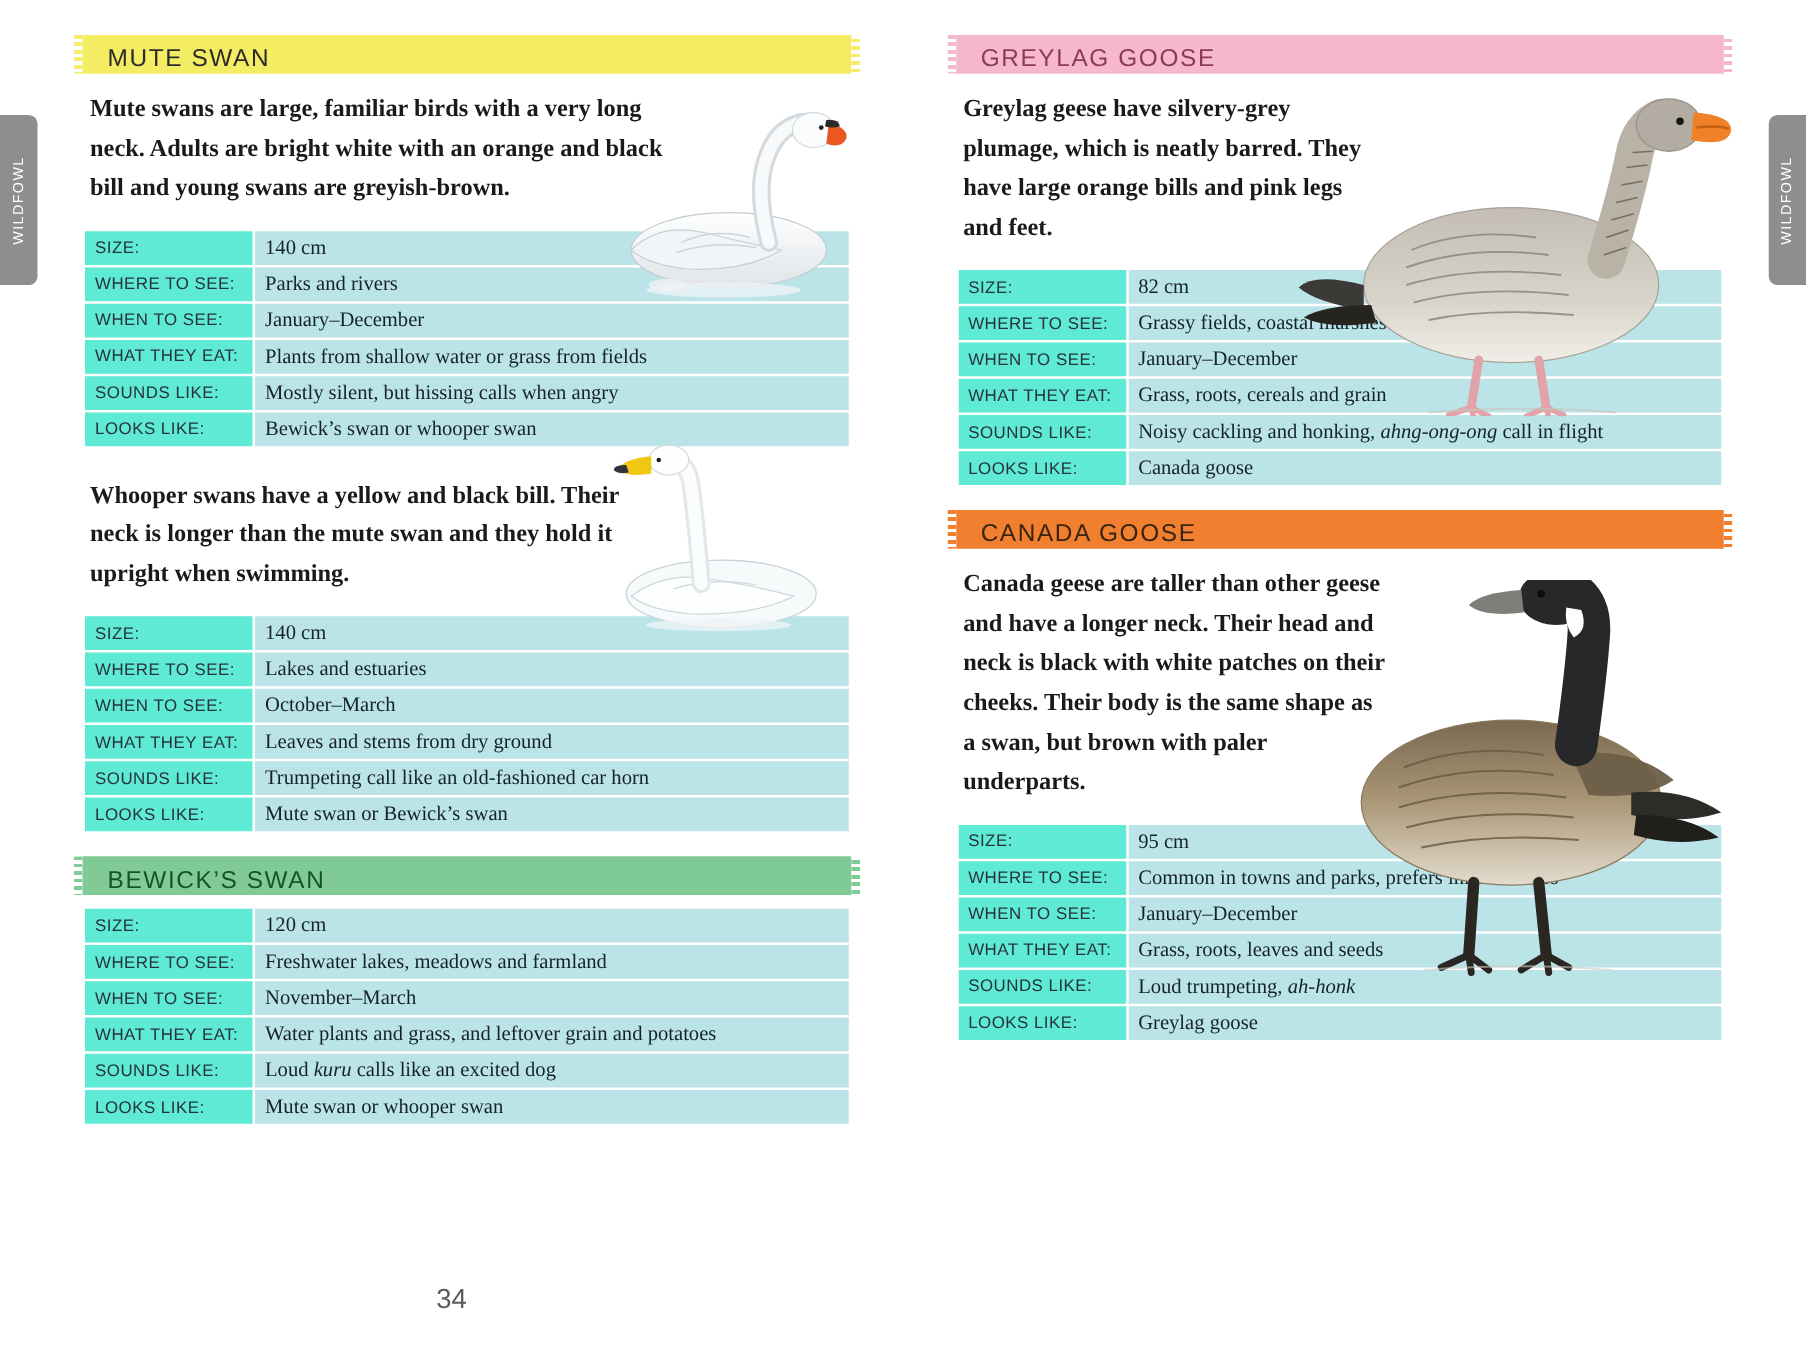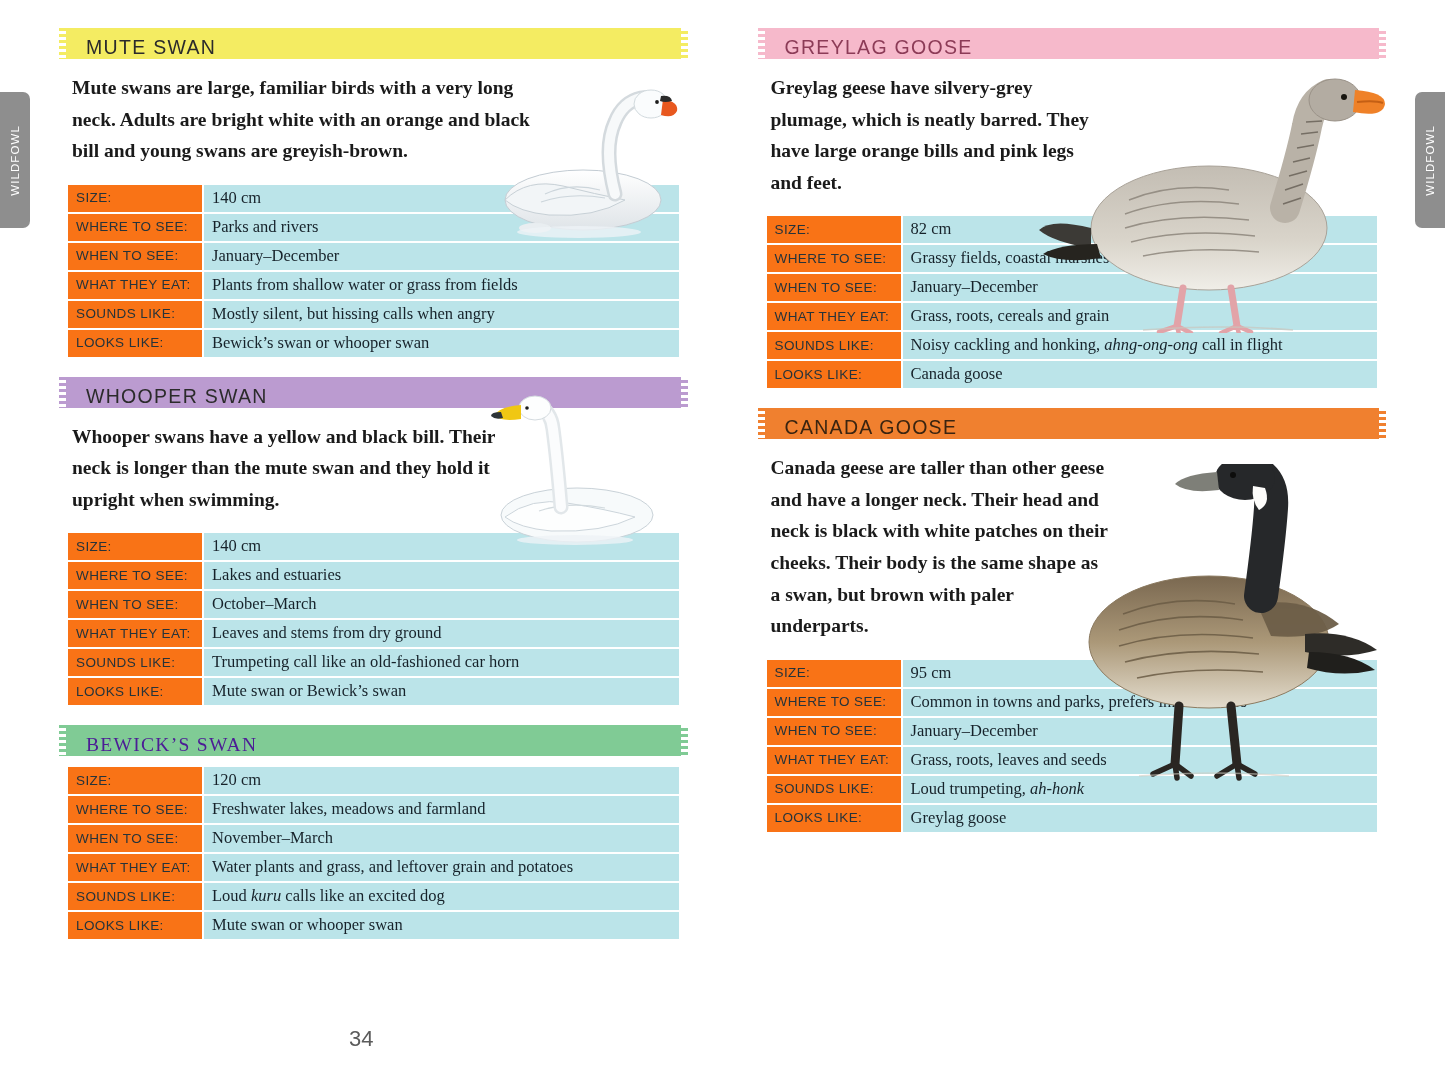--- a/index.html
+++ b/index.html
@@ -138,21 +138,21 @@
     border-spacing: 2px 2px;
     margin-top: 6px;
   }
   .fact-table td {
     padding: 3px 8px 4px 8px;
     vertical-align: middle;
     height: 22px;
   }
   .fact-label {
     width: 134px;
-    background: #f97316;
+    background: #5eead4;
     font-family: "Liberation Sans", sans-serif;
     font-size: 13.5px;
     letter-spacing: 0.4px;
     color: #26333a;
     white-space: nowrap;
   }
   .fact-value {
     background: #bbe4e9;
     font-size: 16.5px;
     color: #16222a;
@@ -227,23 +227,20 @@
                 <td class="fact-value">Mostly silent, but hissing calls when angry</td>
               </tr>
               <tr>
                 <td class="fact-label">LOOKS LIKE:</td>
                 <td class="fact-value">Bewick’s swan or whooper swan</td>
               </tr>
             </tbody>
           </table>
         </div>
         <div class="species">
-          <div class="banner" style="background: rgb(187, 155, 208);">
-            <span class="banner-title" style="color: rgb(43, 43, 43);">WHOOPER SWAN</span>
-          </div>
           <div class="body-row">
             <p class="description desc-wide">Whooper swans have a yellow and black bill. Their neck is longer than the mute swan and they hold it upright when swimming.</p>
             <div class="illus" style="right: 6px; top: -22px;">
     <svg width="210" height="160" viewBox="0 0 210 160">
       <ellipse cx="112" cy="120" rx="76" ry="27" fill="#f7fafb" stroke="#c9d2d8" stroke-width="1"></ellipse>
       <path d="M40 122 Q66 102 102 108 Q140 114 170 122 Q138 138 86 136 Q54 133 40 122 Z" fill="#fdfefe" stroke="#ccd5db" stroke-width="1"></path>
       <path d="M74 116 Q104 106 140 113" stroke="#d2dade" stroke-width="1.2" fill="none"></path>
       <path d="M96 112 Q92 64 88 34 Q86 16 72 10" fill="none" stroke="#e2e7ea" stroke-width="15" stroke-linecap="round"></path>
       <path d="M96 112 Q92 64 88 34 Q86 16 72 10" fill="none" stroke="#fbfcfd" stroke-width="10" stroke-linecap="round"></path>
       <ellipse cx="70" cy="13" rx="16" ry="12" fill="#fdfefe" stroke="#d4dbdf" stroke-width="1"></ellipse>
@@ -278,21 +275,21 @@
               </tr>
               <tr>
                 <td class="fact-label">LOOKS LIKE:</td>
                 <td class="fact-value">Mute swan or Bewick’s swan</td>
               </tr>
             </tbody>
           </table>
         </div>
         <div class="species">
           <div class="banner" style="background: rgb(128, 203, 149);">
-            <span class="banner-title" style="color: #4c1d95; font-family: Liberation Serif, serif;">BEWICK’S SWAN</span>
+            <span class="banner-title" style="color: #14532d;">BEWICK’S SWAN</span>
           </div>
           <table class="fact-table">
             <tbody>
               <tr>
                 <td class="fact-label">SIZE:</td>
                 <td class="fact-value">120 cm</td>
               </tr>
               <tr>
                 <td class="fact-label">WHERE TO SEE:</td>
                 <td class="fact-value">Freshwater lakes, meadows and farmland</td>

